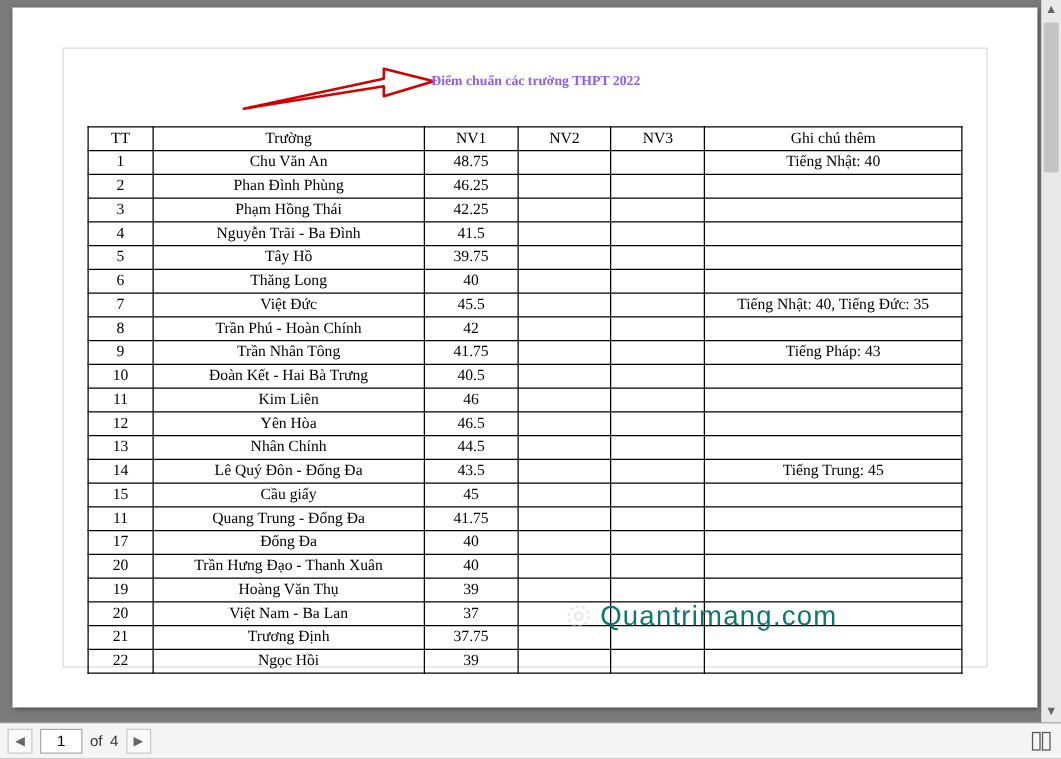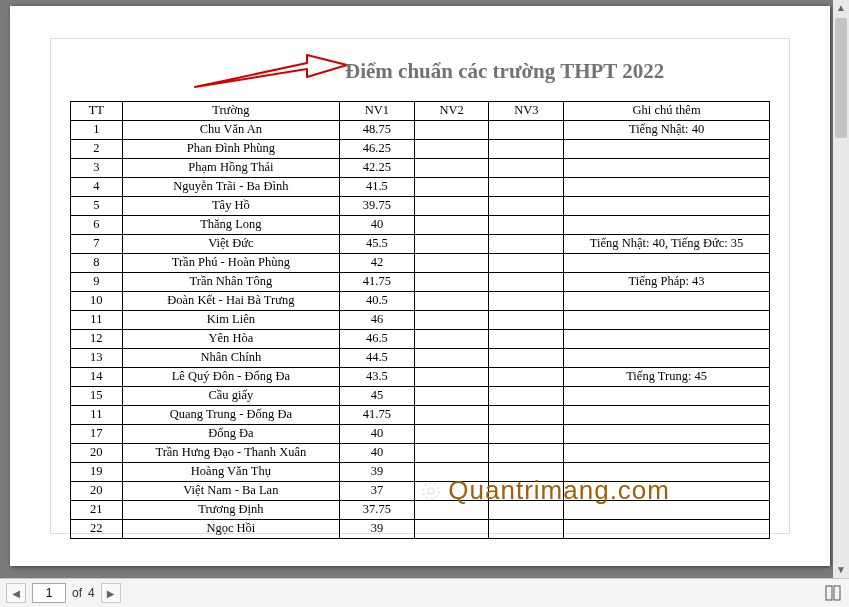--- a/index.html
+++ b/index.html
@@ -42,23 +42,23 @@
     right: 40px;
     bottom: 32px;
     border: 1px solid #dcdcdc;
     padding: 20px 6px 10px 6px;
   }
   .title-row {
     position: relative;
     height: 30px;
   }
   .title {
-    color: #737373;
+    color: #8b5cf6;
     font-weight: bold;
-    font-size: 21px;
+    font-size: 11px;
     text-align: left;
     position: absolute;
     left: 288px;
     top: 0;
   }
   .arrow-svg {
     position: absolute;
     left: 130px;
     top: -30px;
     width: 200px;
@@ -82,22 +82,22 @@
   td.school { width: 180px; }
   td.tt { width: 36px; }
   td.nv { width: 56px; }
   td.note { width: 170px; white-space: normal; }
   th { font-weight: normal; }
   .watermark {
     position: absolute;
     right: 160px;
     bottom: 60px;
     font-family: Arial, sans-serif;
-    font-size: 26px;
-    color: #a16207;
+    font-size: 22px;
+    color: #0f766e;
     letter-spacing: 1px;
     display: flex;
     align-items: center;
     gap: 4px;
     pointer-events: none;
   }
   .watermark svg { opacity: .5; }
   .vscroll {
     position: absolute;
     right: 0;
@@ -247,21 +247,21 @@
               <tr>
                 <td class="tt">7</td>
                 <td class="school">Việt Đức</td>
                 <td class="nv">45.5</td>
                 <td class="nv"></td>
                 <td class="nv"></td>
                 <td class="note">Tiếng Nhật: 40, Tiếng Đức: 35</td>
               </tr>
               <tr>
                 <td class="tt">8</td>
-                <td class="school">Trần Phú - Hoàn Phùng</td>
+                <td class="school">Trần Phú - Hoàn Chính</td>
                 <td class="nv">42</td>
                 <td class="nv"></td>
                 <td class="nv"></td>
                 <td class="note"></td>
               </tr>
               <tr>
                 <td class="tt">9</td>
                 <td class="school">Trần Nhân Tông</td>
                 <td class="nv">41.75</td>
                 <td class="nv"></td>

